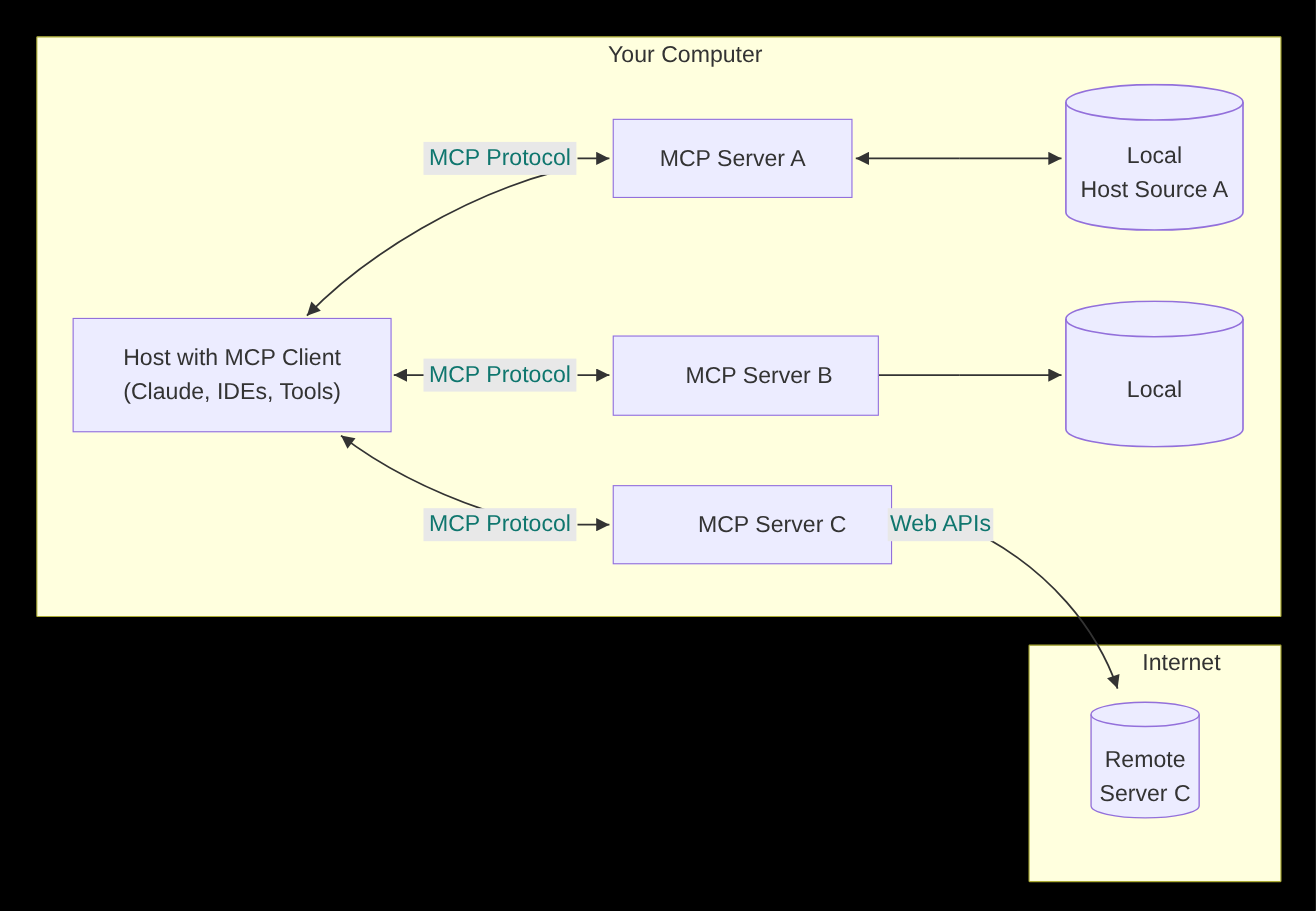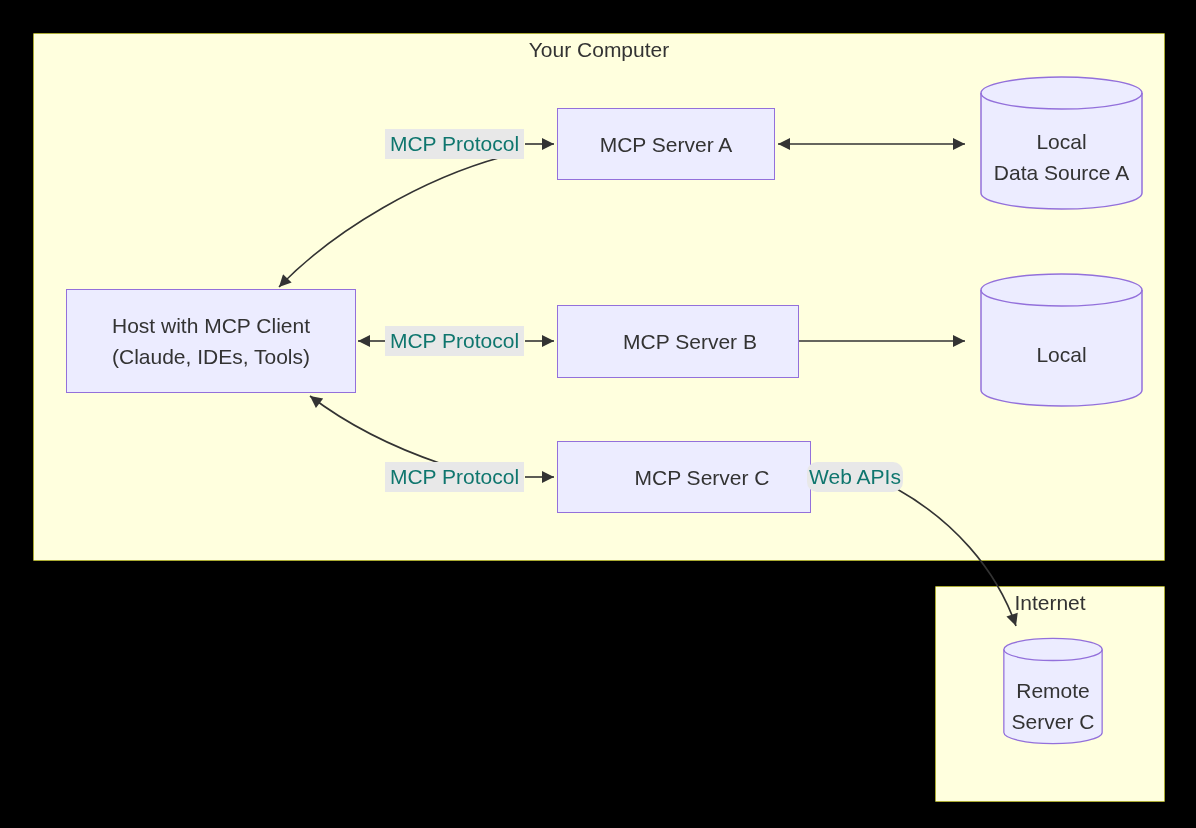--- a/index.html
+++ b/index.html
@@ -20,20 +20,21 @@
     z-index: 1;
   }
   .group-title {
     position: absolute;
     top: 4px;
     left: 0;
     width: 100%;
     text-align: center;
     font-size: 21px;
     color: #333333;
+    padding-left: 24px;
   }
   .edges-layer {
     position: absolute;
     left: 0; top: 0;
     width: 1196px; height: 828px;
     z-index: 2;
     pointer-events: none;
   }
   .node {
     position: absolute;
@@ -47,21 +48,20 @@
     line-height: 31px;
     color: #333333;
   }
   .node.rect {
     background: #ECECFF;
     border: 1.5px solid #9370DB;
   }
   .node.cylinder {
     background: transparent;
     border: none;
-    margin-left: 12px;
   }
   .cyl-svg {
     position: absolute;
     left: 0; top: 0;
     width: 100%; height: 100%;
   }
   .cyl-text {
     position: relative;
     z-index: 1;
   }
@@ -131,21 +131,21 @@
   <div class="node rect" style="left:557px; top:441px; width:216px; height:70px;padding-left:36px;">
     <div>MCP Server C</div>
   </div>
 
   <div class="node cylinder" style="left:968px; top:76px; width:163px; height:134px; padding-top:28px; box-sizing:border-box;">
     <svg class="cyl-svg" viewBox="0 0 163 134" xmlns="http://www.w3.org/2000/svg">
       <path d="M1,17 A80,16 0 0 1 162,17 L162,117 A80,16 0 0 1 1,117 Z" fill="#ECECFF" stroke="#9370DB" stroke-width="1.5"></path>
       <path d="M1,17 A80,16 0 0 0 162,17" fill="none" stroke="#9370DB" stroke-width="1.5"></path>
     </svg>
     <div class="cyl-text">Local</div>
-    <div class="cyl-text">Data Source A</div>
+    <div class="cyl-text">Host Source A</div>
   </div>
 
   <div class="node cylinder" style="left:968px; top:273px; width:163px; height:134px; padding-top:28px; box-sizing:border-box;">
     <svg class="cyl-svg" viewBox="0 0 163 134" xmlns="http://www.w3.org/2000/svg">
       <path d="M1,17 A80,16 0 0 1 162,17 L162,117 A80,16 0 0 1 1,117 Z" fill="#ECECFF" stroke="#9370DB" stroke-width="1.5"></path>
       <path d="M1,17 A80,16 0 0 0 162,17" fill="none" stroke="#9370DB" stroke-width="1.5"></path>
     </svg>
     <div class="cyl-text">Local</div>
   </div>
 
@@ -157,15 +157,15 @@
     <div class="cyl-text">Remote</div>
     <div class="cyl-text">Server C</div>
   </div>
 
   <div class="edge-label" style="left:385px; top:129px; width:139px; height:30px; line-height:30px;">MCP Protocol</div>
 
   <div class="edge-label" style="left:385px; top:326px; width:139px; height:30px; line-height:30px;">MCP Protocol</div>
 
   <div class="edge-label" style="left:385px; top:462px; width:139px; height:30px; line-height:30px;">MCP Protocol</div>
 
-  <div class="edge-label" style="left:807px; top:462px; width:96px; height:30px; line-height:30px;border-radius:10px;">Web APIs</div>
+  <div class="edge-label" style="left:807px; top:462px; width:96px; height:30px; line-height:30px;">Web APIs</div>
 
 </div>
 
 </body></html>

